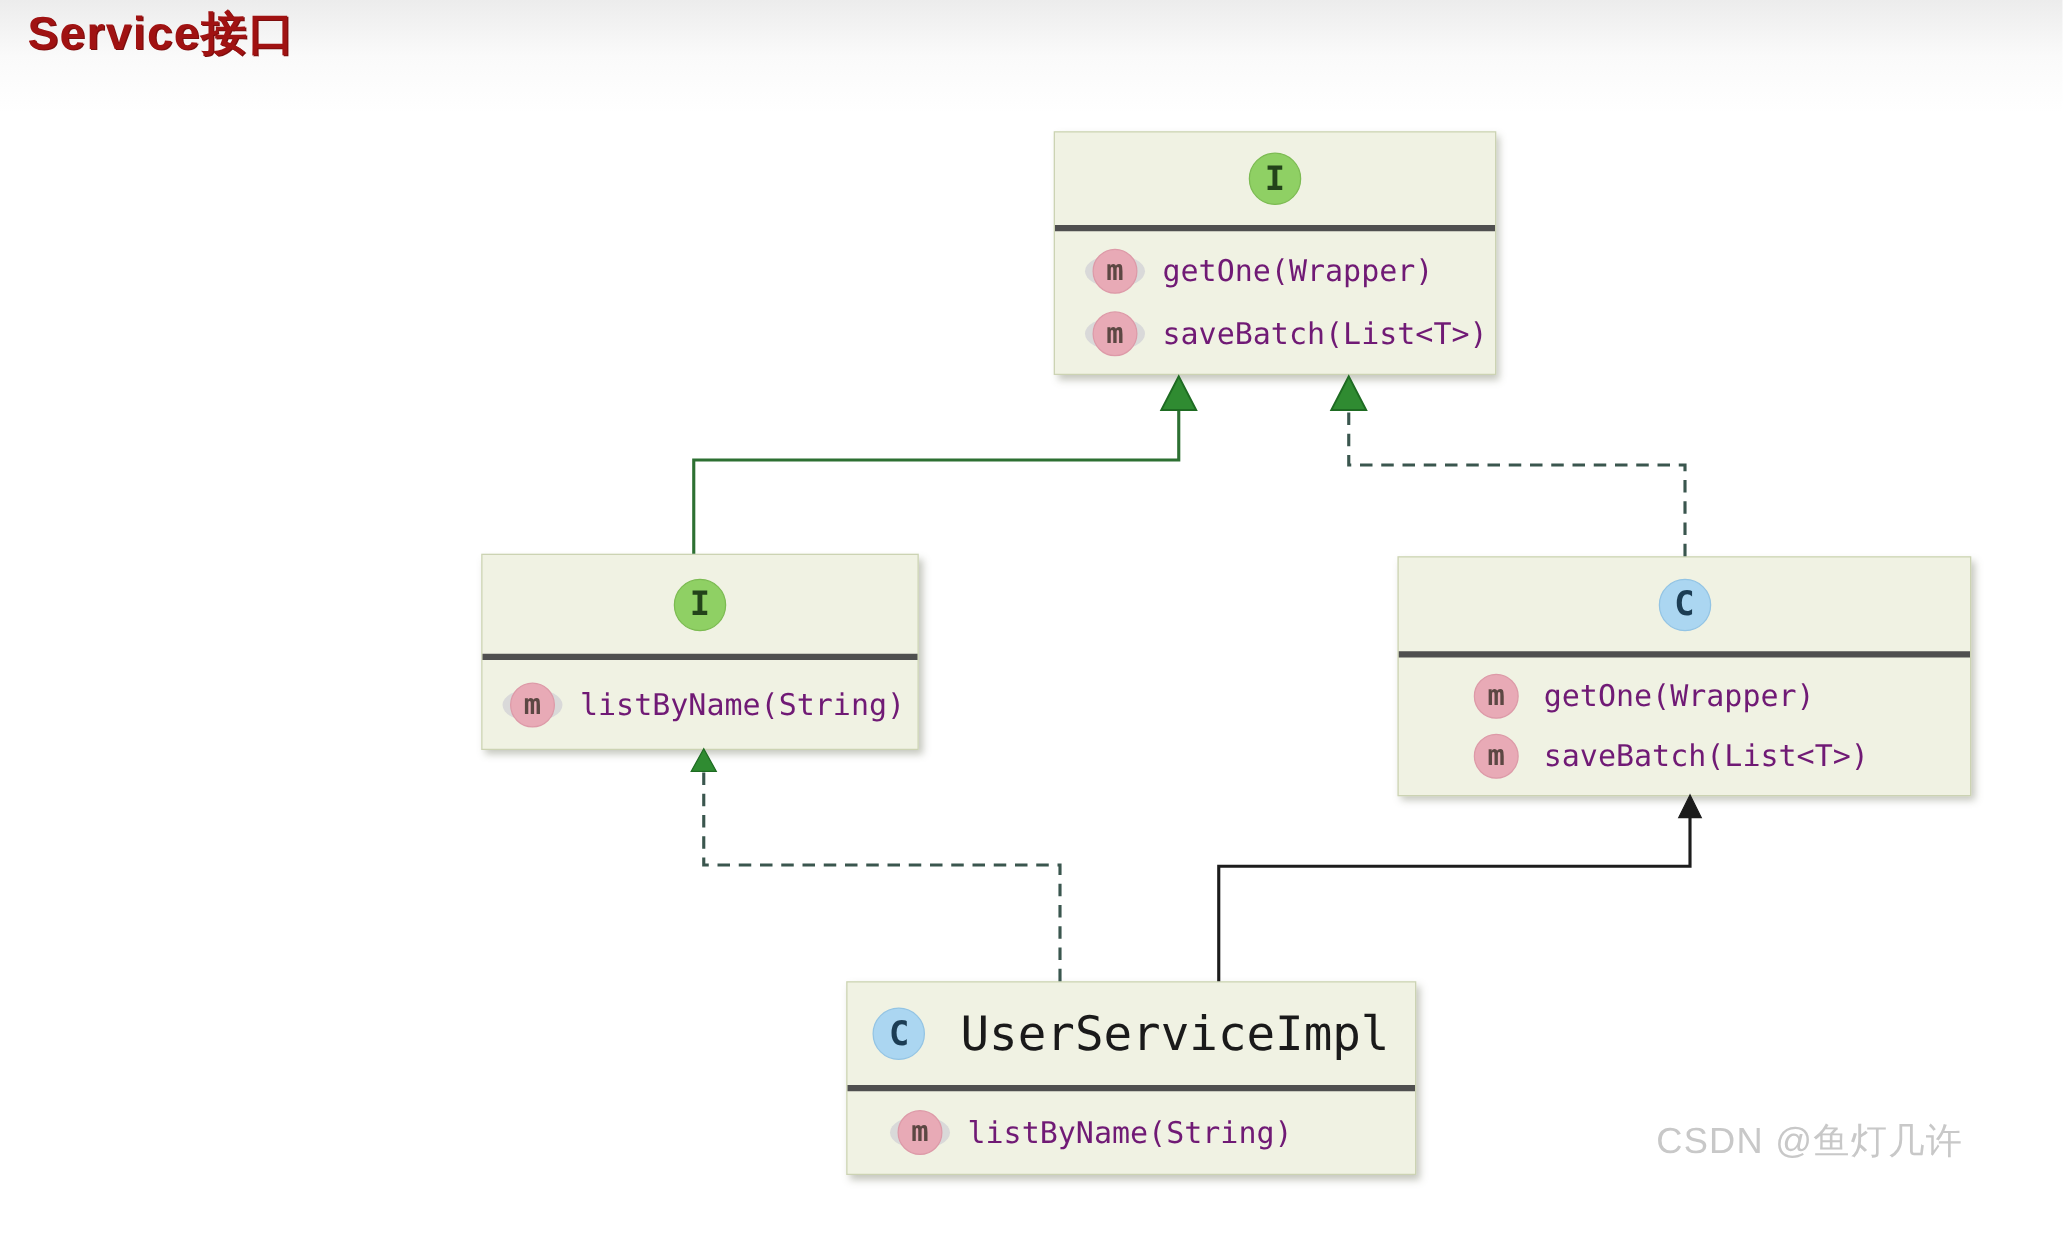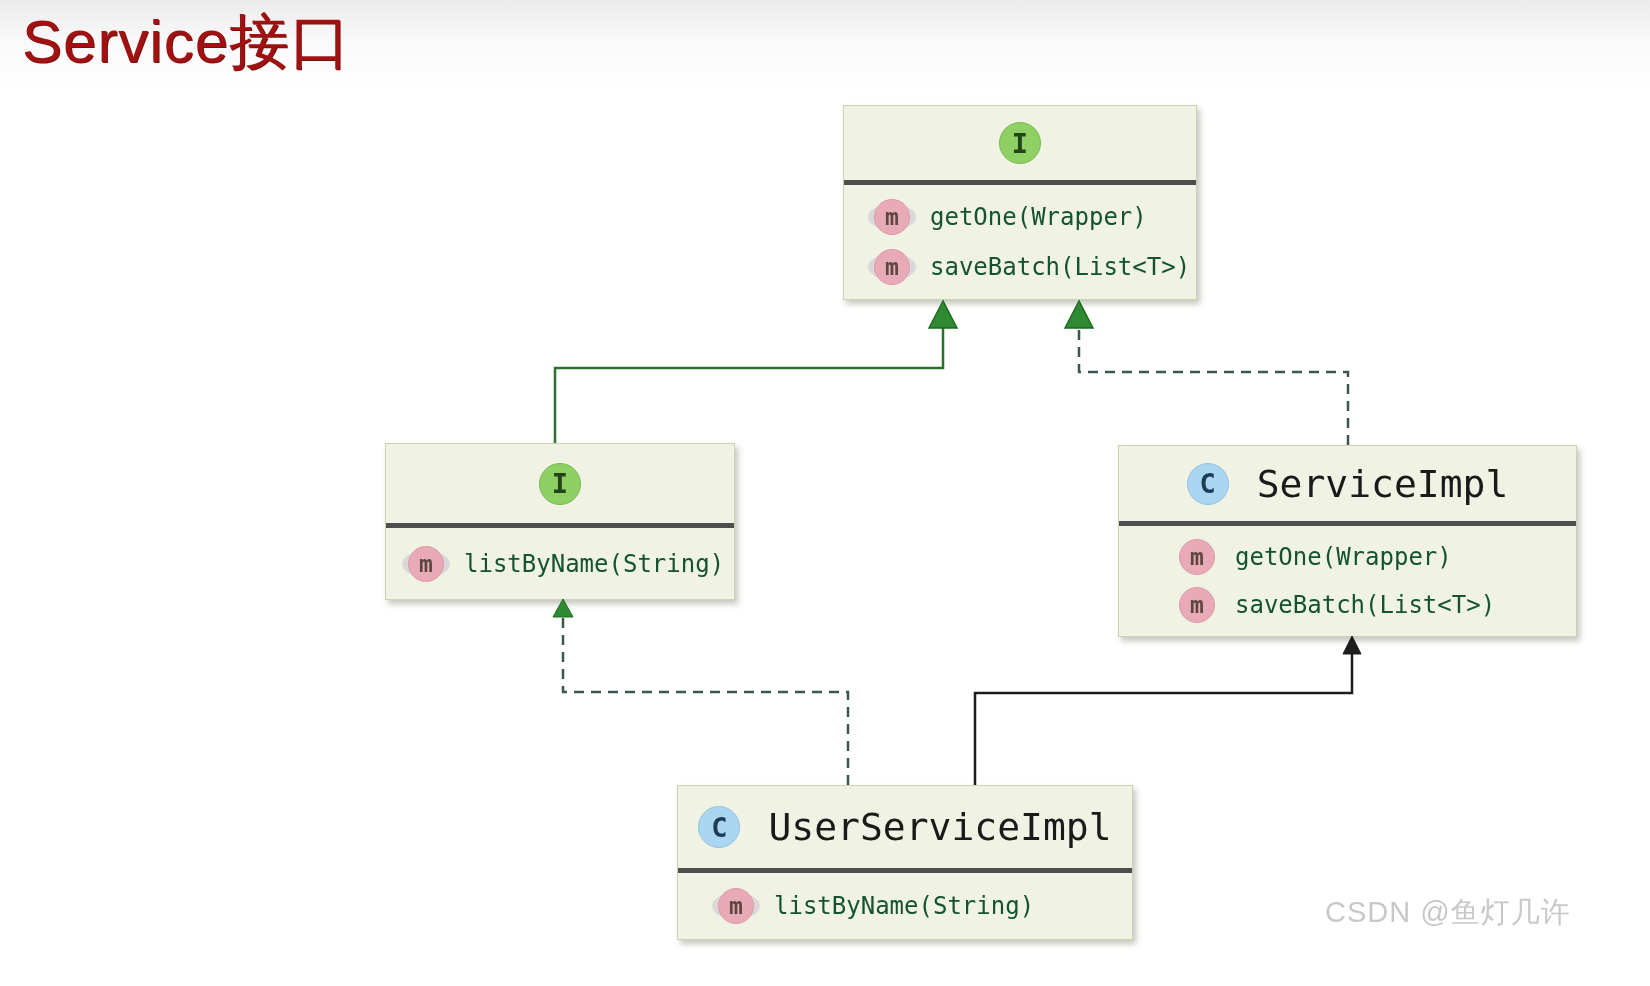--- a/index.html
+++ b/index.html
@@ -6,21 +6,21 @@
   body{
     width:1650px;height:986px;
     font-family:"Liberation Sans",sans-serif;
     background:linear-gradient(180deg,#ececec 0%,#fafafa 45px,#ffffff 90px,#ffffff 100%);
     position:relative;overflow:hidden;
   }
   .canvas{position:absolute;inset:0;width:1650px;height:986px;}
 
   .page-title{
     position:absolute;left:22px;top:2px;
-    font-size:60px;font-weight:normal;color:#a01212;
+    font-size:37px;font-weight:bold;color:#a01212;
     text-shadow:1px 1px 0 #7d0d0d;
     letter-spacing:1px;
   }
 
   
   .node{
     position:absolute;
     background:#f0f2e3;
     border:1px solid #ccd3b3;
     box-shadow:3px 4px 6px rgba(90,95,70,0.35);
@@ -40,21 +40,21 @@
     padding-left:var(--pl,30px);
   }
   .method-row{display:flex;align-items:center;gap:20px;}
 
   .node-title{
     font-family:"DejaVu Sans Mono",monospace;
     font-size:38px;color:#1a1a1a;white-space:pre;
   }
   .method-text{
     font-family:"DejaVu Sans Mono",monospace;
-    font-size:24px;color:#14532d;white-space:pre;
+    font-size:24px;color:#701a75;white-space:pre;
   }
 
   
   .badge{
     border-radius:50%;
     display:flex;align-items:center;justify-content:center;
     font-family:"DejaVu Sans Mono",monospace;font-weight:bold;
     position:relative;z-index:1;box-sizing:border-box;
   }
   .badge-title{width:42px;height:42px;font-size:27px;}
@@ -117,21 +117,20 @@
           <span class="badge badge-method badge-m">m</span>
         </span>
         <span class="method-text">listByName(String)</span>
       </div>
     </div>
   </div>
 
   <div class="node" style="left:1118px;top:445px;width:459px;height:192px;--hh:75px;--pl:60px;">
     <div class="node-header">
       <span class="badge badge-title badge-class">C</span>
-      <span class="node-title">ServiceImpl</span>
     </div>
     <div class="node-sep"></div>
     <div class="node-body">
       <div class="method-row">
         <span class="badge-wrap">
           <span class="badge badge-method badge-m">m</span>
         </span>
         <span class="method-text">getOne(Wrapper)</span>
       </div>
       <div class="method-row">

